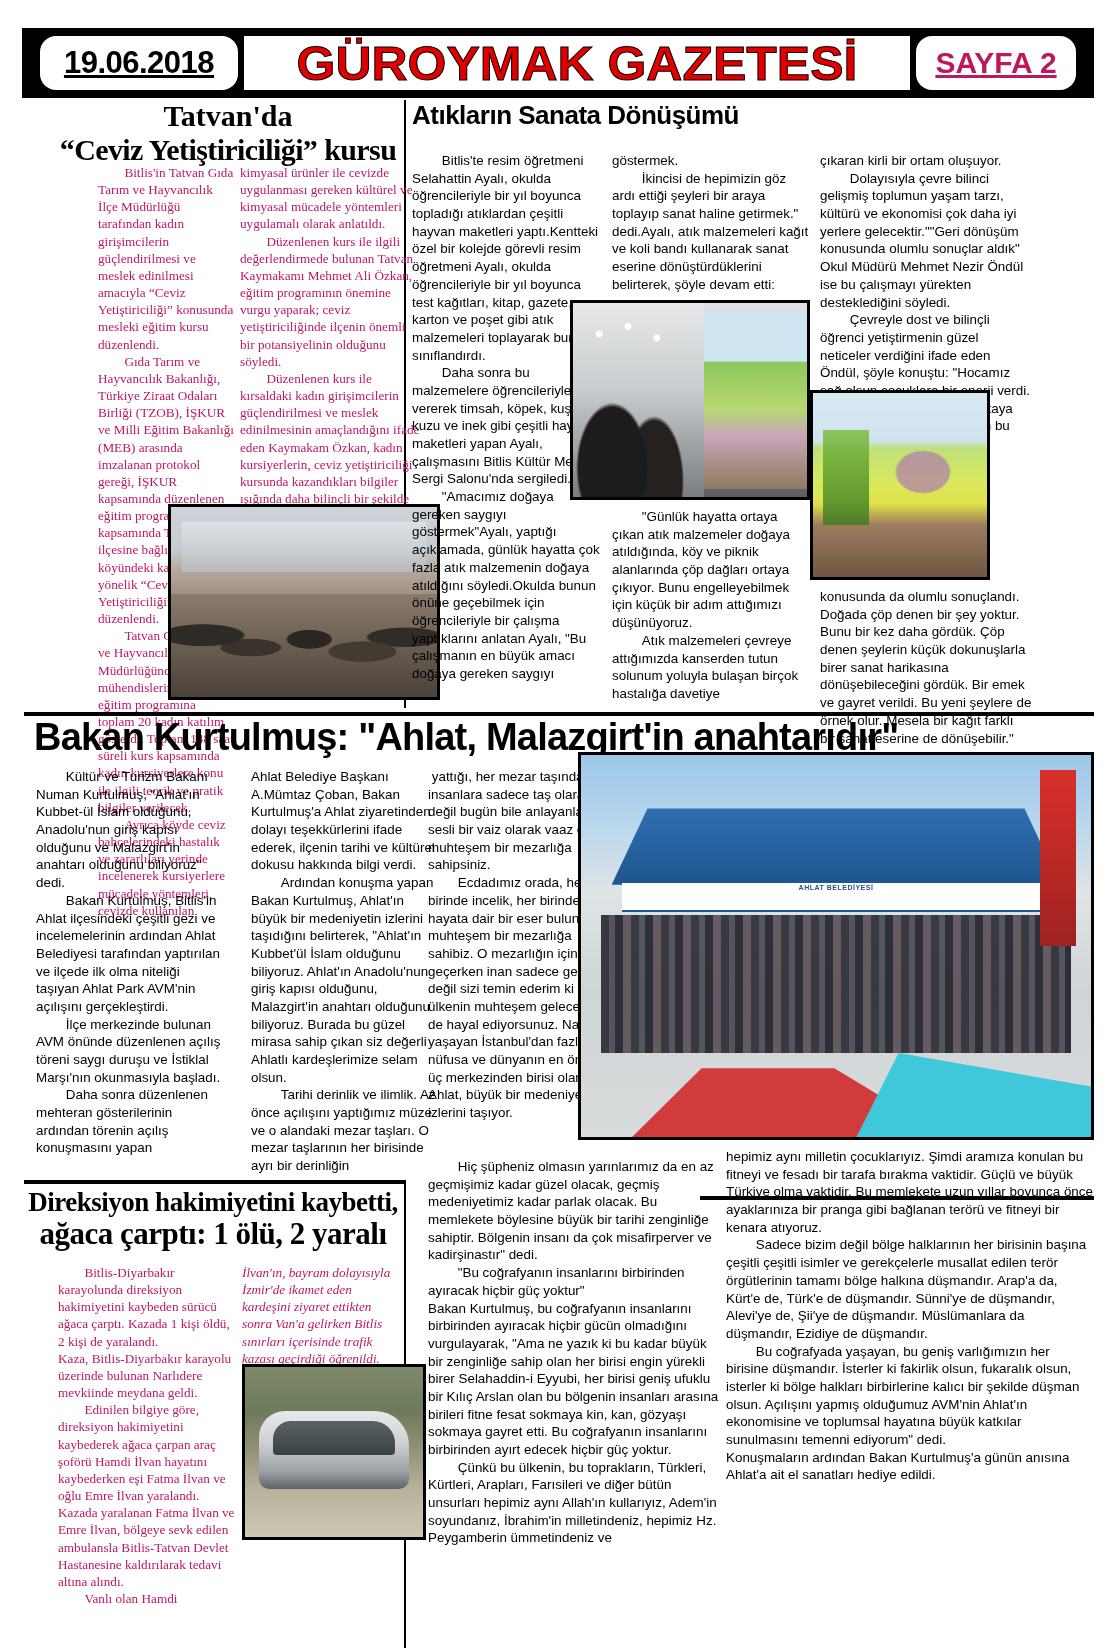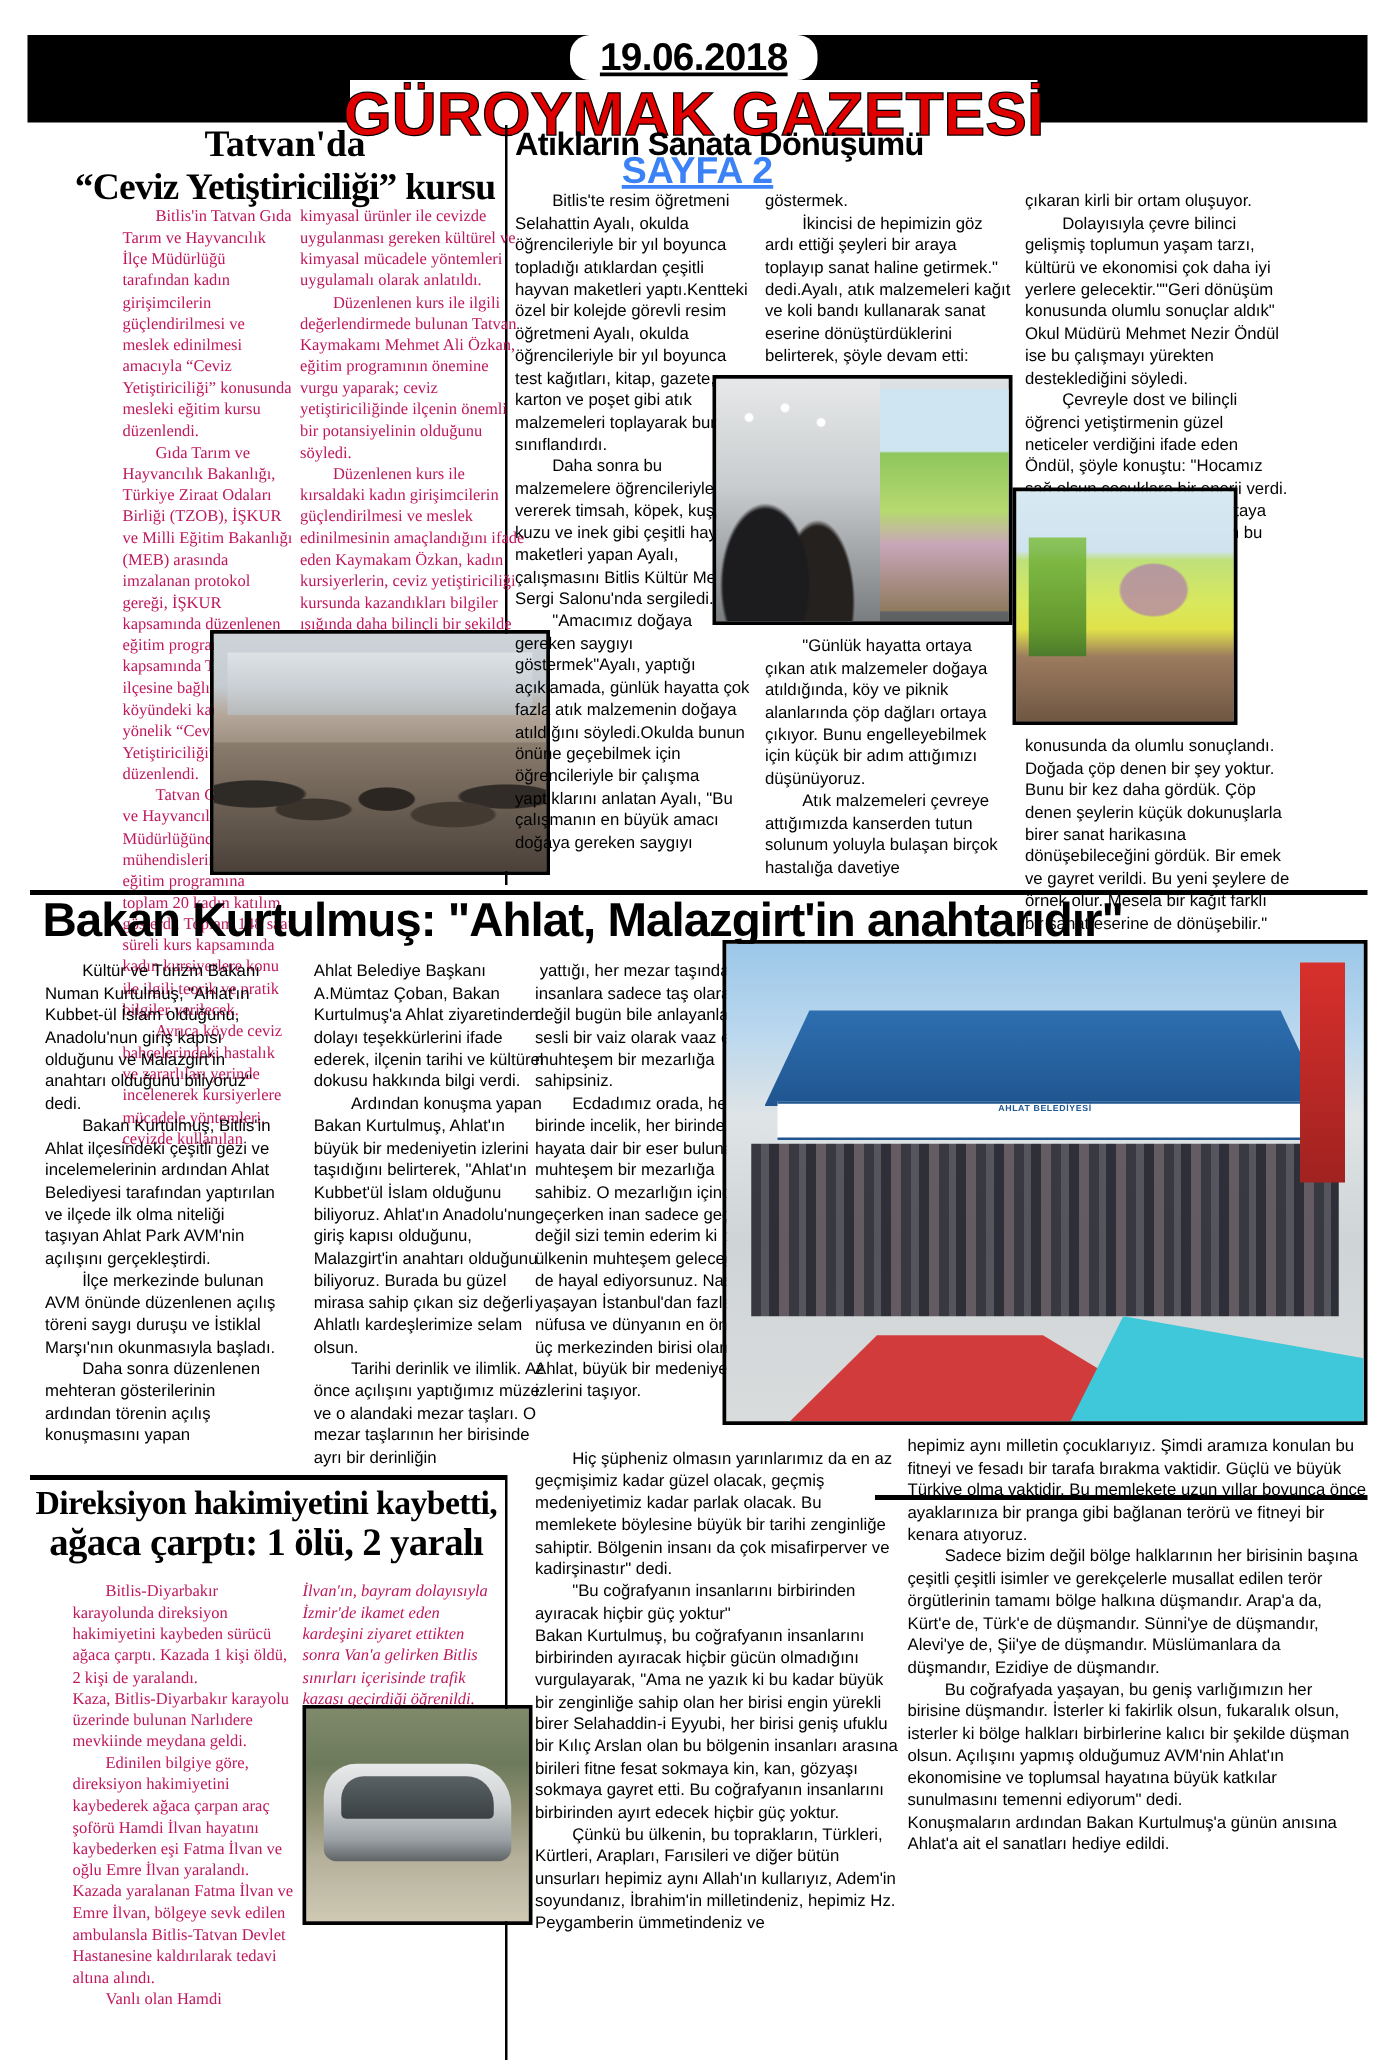--- a/index.html
+++ b/index.html
@@ -28,21 +28,20 @@
     position: absolute;
     left: 22px;
     top: 28px;
     width: 1072px;
     height: 70px;
     background: #000;
     display: flex;
     align-items: center;
     padding: 0 18px;
     box-sizing: border-box;
-    flex-direction: column;
   }
   .md-date {
     background: #fff;
     border-radius: 16px;
     height: 54px;
     min-width: 198px;
     display: flex;
     align-items: center;
     justify-content: center;
     font-family: "Liberation Sans", sans-serif;
@@ -50,21 +49,21 @@
     font-size: 31px;
     letter-spacing: -0.5px;
     color: #000;
     text-decoration: underline;
     text-underline-offset: 2px;
     margin-right: 6px;
   }
   .md-title {
     flex: 1;
     background: #fff;
-    height: 68px;
+    height: 54px;
     display: flex;
     align-items: center;
     justify-content: center;
     margin-right: 6px;
   }
   .md-title span {
     font-family: "Liberation Sans", sans-serif;
     font-weight: bold;
     font-size: 49px;
     color: #e00000;
@@ -76,21 +75,21 @@
   .md-page {
     background: #fff;
     border-radius: 16px;
     height: 54px;
     min-width: 160px;
     display: flex;
     align-items: center;
     justify-content: center;
     font-weight: bold;
     font-size: 30px;
-    color: #3b82f6;
+    color: #be185d;
     text-decoration: underline;
     text-underline-offset: 2px;
   }
 
   
   .rule {
     position: absolute;
     background: #000;
   }
   .col-div {

